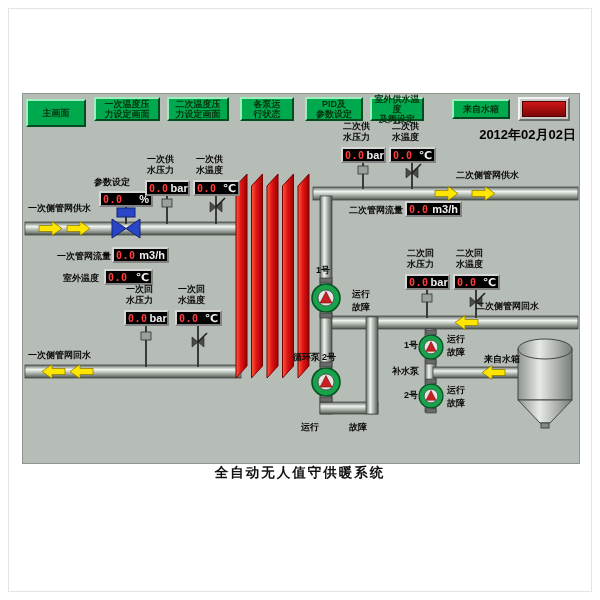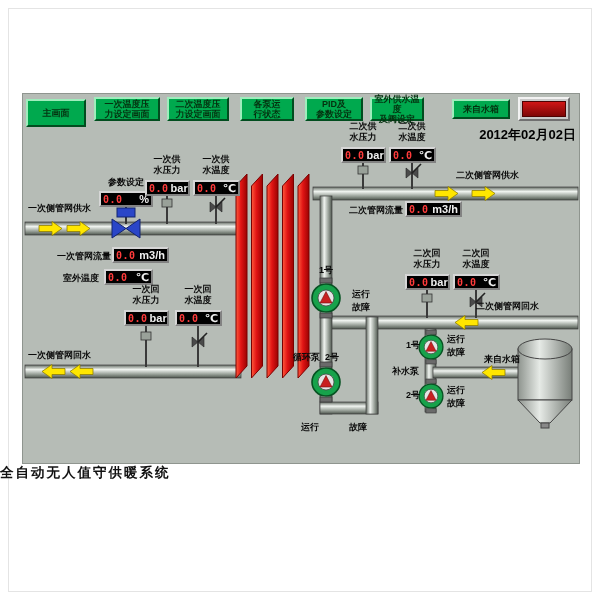--- a/index.html
+++ b/index.html
@@ -9,27 +9,27 @@
   #panel{position:absolute;left:22px;top:93px;width:556px;height:369px;background:#b6bcb6;border:1px solid #8f958f}
   #diagram{position:absolute;left:0;top:0}
   .btn{position:absolute;display:flex;align-items:center;justify-content:center;text-align:center;
        white-space:pre-line;line-height:1.12;font-size:9px;font-weight:bold;color:#04310f;
        background:#00a94e;border-top:2px solid #9fecbc;border-left:2px solid #9fecbc;
        border-bottom:2px solid #014d1f;border-right:2px solid #014d1f;cursor:pointer;box-sizing:border-box}
   .alarm-box{position:absolute;background:#c9c9c9;border-top:2px solid #f2f2f2;border-left:2px solid #f2f2f2;
        border-bottom:2px solid #707070;border-right:2px solid #707070;padding:2px;box-sizing:border-box}
   .alarm-inner{width:100%;height:100%;background:linear-gradient(#d01616,#7e0606);border:1px solid #4d0202;box-sizing:border-box}
   .date{position:absolute;left:458px;top:126px;width:118px;text-align:right;font-size:13px;font-weight:bold;color:#000}
-  .lbl{position:absolute;font-size:9px;font-weight:bold;color:#0a0a0a;white-space:pre-line;line-height:1.18;text-align:center}
+  .lbl{position:absolute;font-size:9px;font-weight:bold;color:#0a0a0a;white-space:pre-line;line-height:1.18;text-align:left}
   .lbl.L{text-align:left}
   .display{position:absolute;height:16px;background:#000;border:2px outset #d6d6d6;display:flex;align-items:center;
        padding:0 2px;box-sizing:border-box}
   .display .val{color:#ff3b3b;font-family:"DejaVu Sans Mono","Liberation Mono",monospace;font-size:10px;font-weight:bold;letter-spacing:.5px}
   .display .unit{color:#efefef;font-size:11px;font-weight:bold;margin-left:auto;padding-left:2px;white-space:nowrap}
-  .caption{position:absolute;left:0;top:464px;width:600px;font-size:13.5px;font-weight:bold;letter-spacing:2px;color:#111}
+  .caption{position:absolute;left:0;top:464px;width:600px;text-align:center;font-size:13.5px;font-weight:bold;letter-spacing:2px;color:#111}
 </style>
 </head>
 <body>
 
 <div class="frame"></div>
 <div id="panel"></div>
 
 <svg id="diagram" width="600" height="600" viewBox="0 0 600 600">
   <defs>
     <linearGradient id="gh" x1="0" y1="0" x2="0" y2="1">

